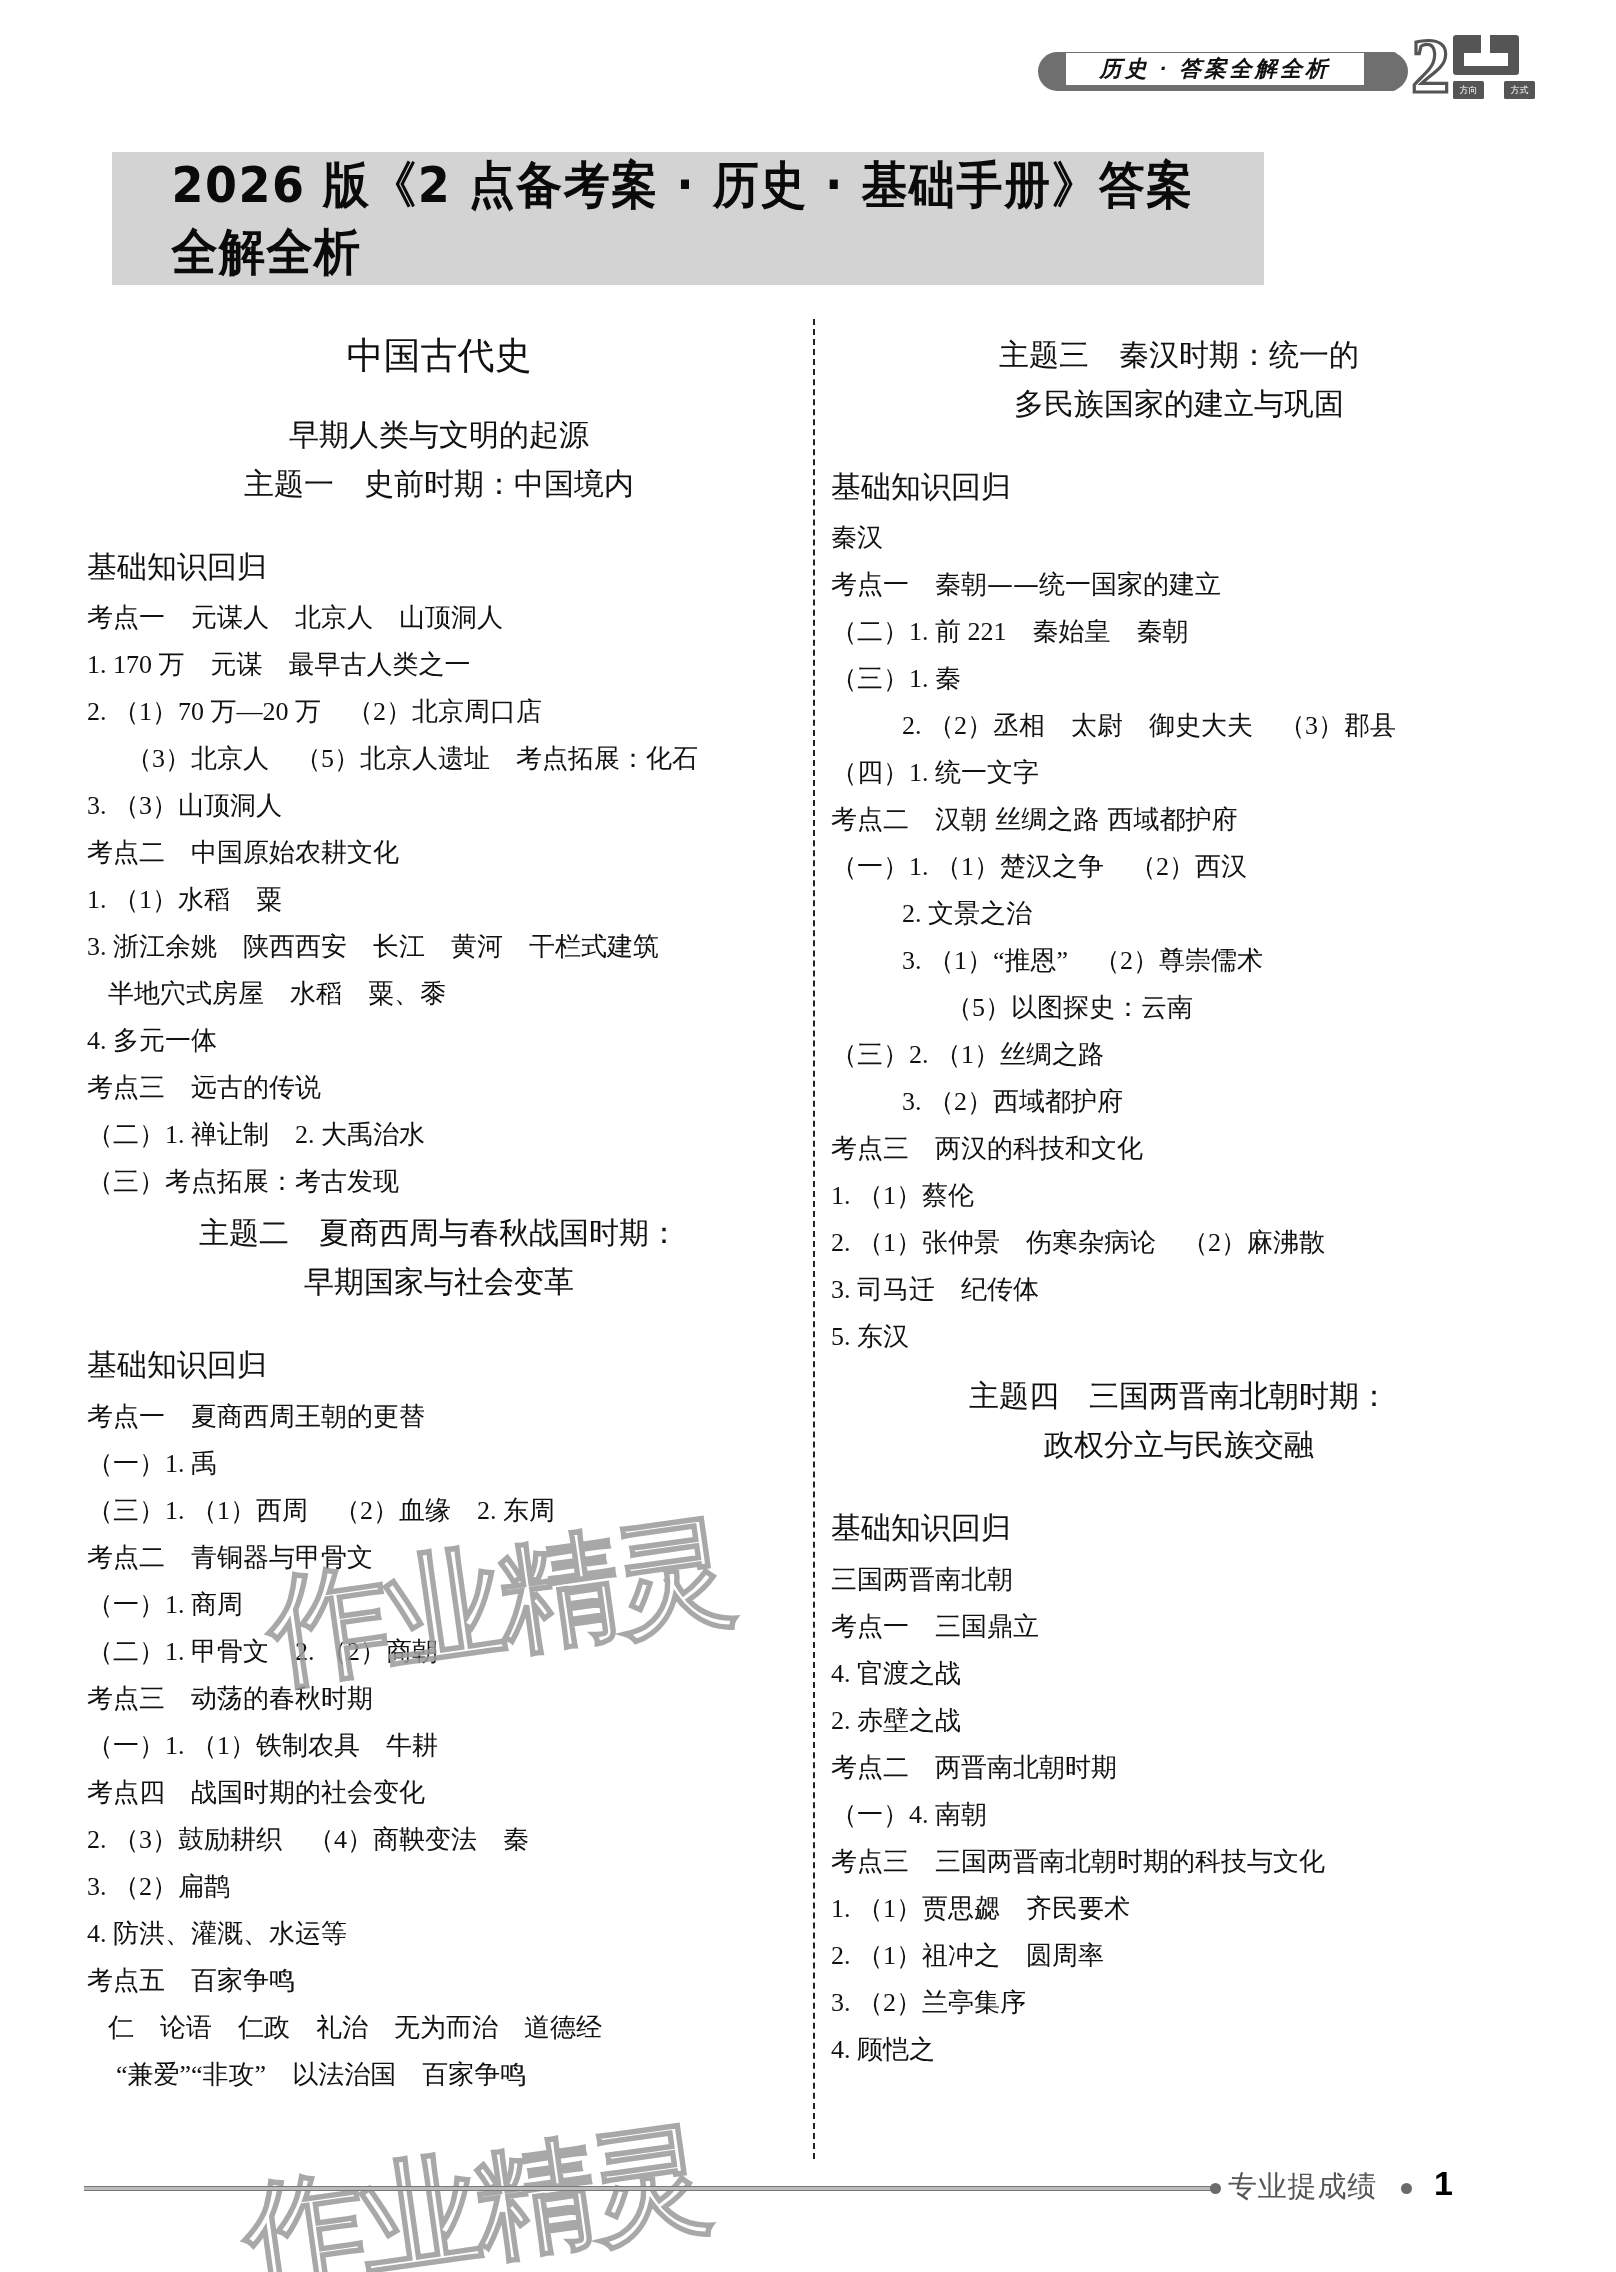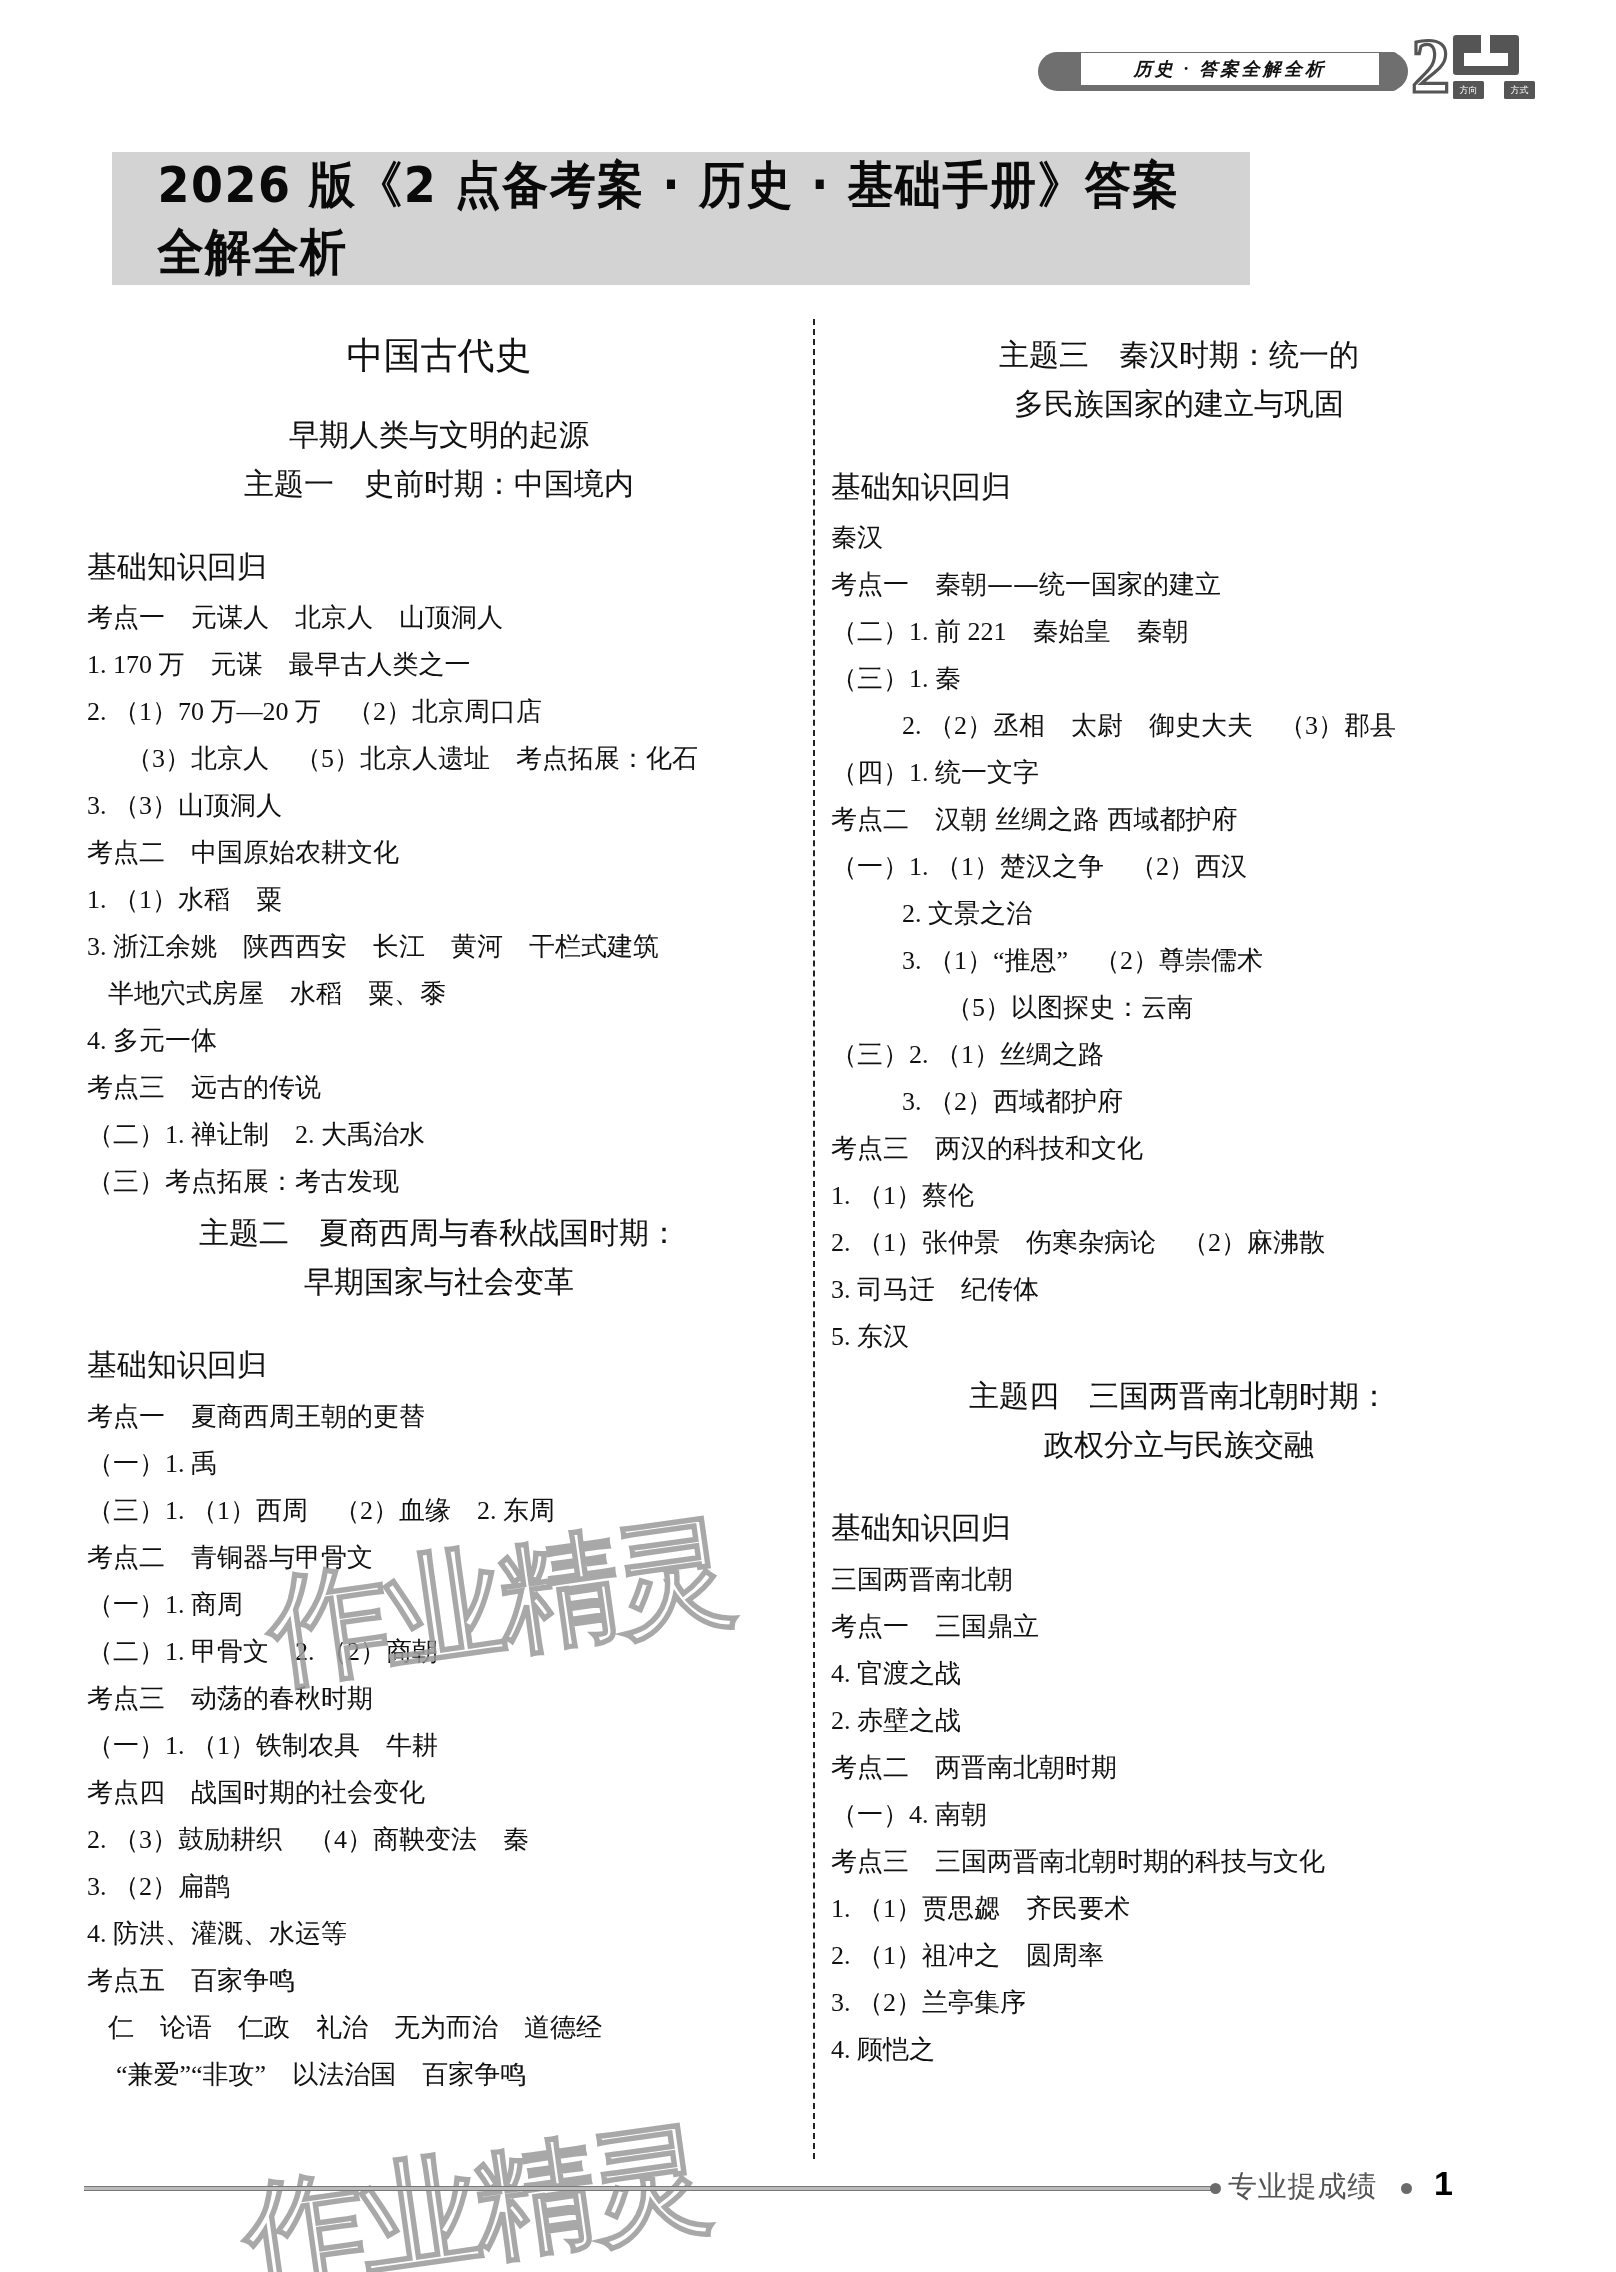--- a/index.html
+++ b/index.html
@@ -9,22 +9,22 @@
   }
   
   .hdr-pill {
     position: absolute; left: 1038px; top: 52px; width: 360px; height: 39px;
     background: #6f6f6f; border-radius: 19.4px 4.9px 4.9px 19.4px;
   }
   .hdr-pill-inner {
     position: absolute; left: 1066px; top: 53px; width: 298px; height: 32px;
     background: #fff; border-bottom: 2.4px solid #6f6f6f;
     display: flex; align-items: center; justify-content: center;
-    font-family: Liberation Serif, serif; font-style: italic;
-    font-size: 18px; letter-spacing: 3.2px; color: #111; font-weight: bold; margin-left: 15px;
+    font-family: Liberation Sans, sans-serif; font-style: italic;
+    font-size: 22px; letter-spacing: 3.2px; color: #111; font-weight: bold;
   }
   .hdr-pill-end {
     position: absolute; left: 1385px; top: 52px; width: 22.6px; height: 39px;
     background: #6f6f6f; border-radius: 0 19.4px 19.4px 0;
   }
   .logo {
     position: absolute; left: 1411px; top: 32px; width: 117px; height: 73px;
   }
   .logo-two {
     position: absolute; left: 0; top: -4.9px; font-family: "Liberation Serif", serif;
@@ -45,21 +45,21 @@
   }
   .logo-tags { position: absolute; left: 42px; top: 49px; display: flex; gap: 20px; }
   .logo-tag {
     width: 31px; height: 18px; background: #555; color: #fff; font-size: 9px;
     display: flex; align-items: center; justify-content: center; border-radius: 1.6px;
   }
   
   .banner {
     position: absolute; left: 112px; top: 152px; width: 1138px; height: 133px;
     background: #d3d3d3;
-    display: flex; align-items: center; justify-content: center;
+    display: flex; align-items: center; justify-content: center; padding-left: 14px;
   }
   .banner-title {
     font-family: "DejaVu Sans", sans-serif; font-weight: bold;
     font-size: 50px; letter-spacing: 1.6px; color: #0a0a0a;
     transform: scaleX(0.92);
   }
   
   .col { position: absolute; top: 319px; }
   .col-left { left: 87px; width: 704px; }
   .col-right { left: 831px; width: 696px; }

